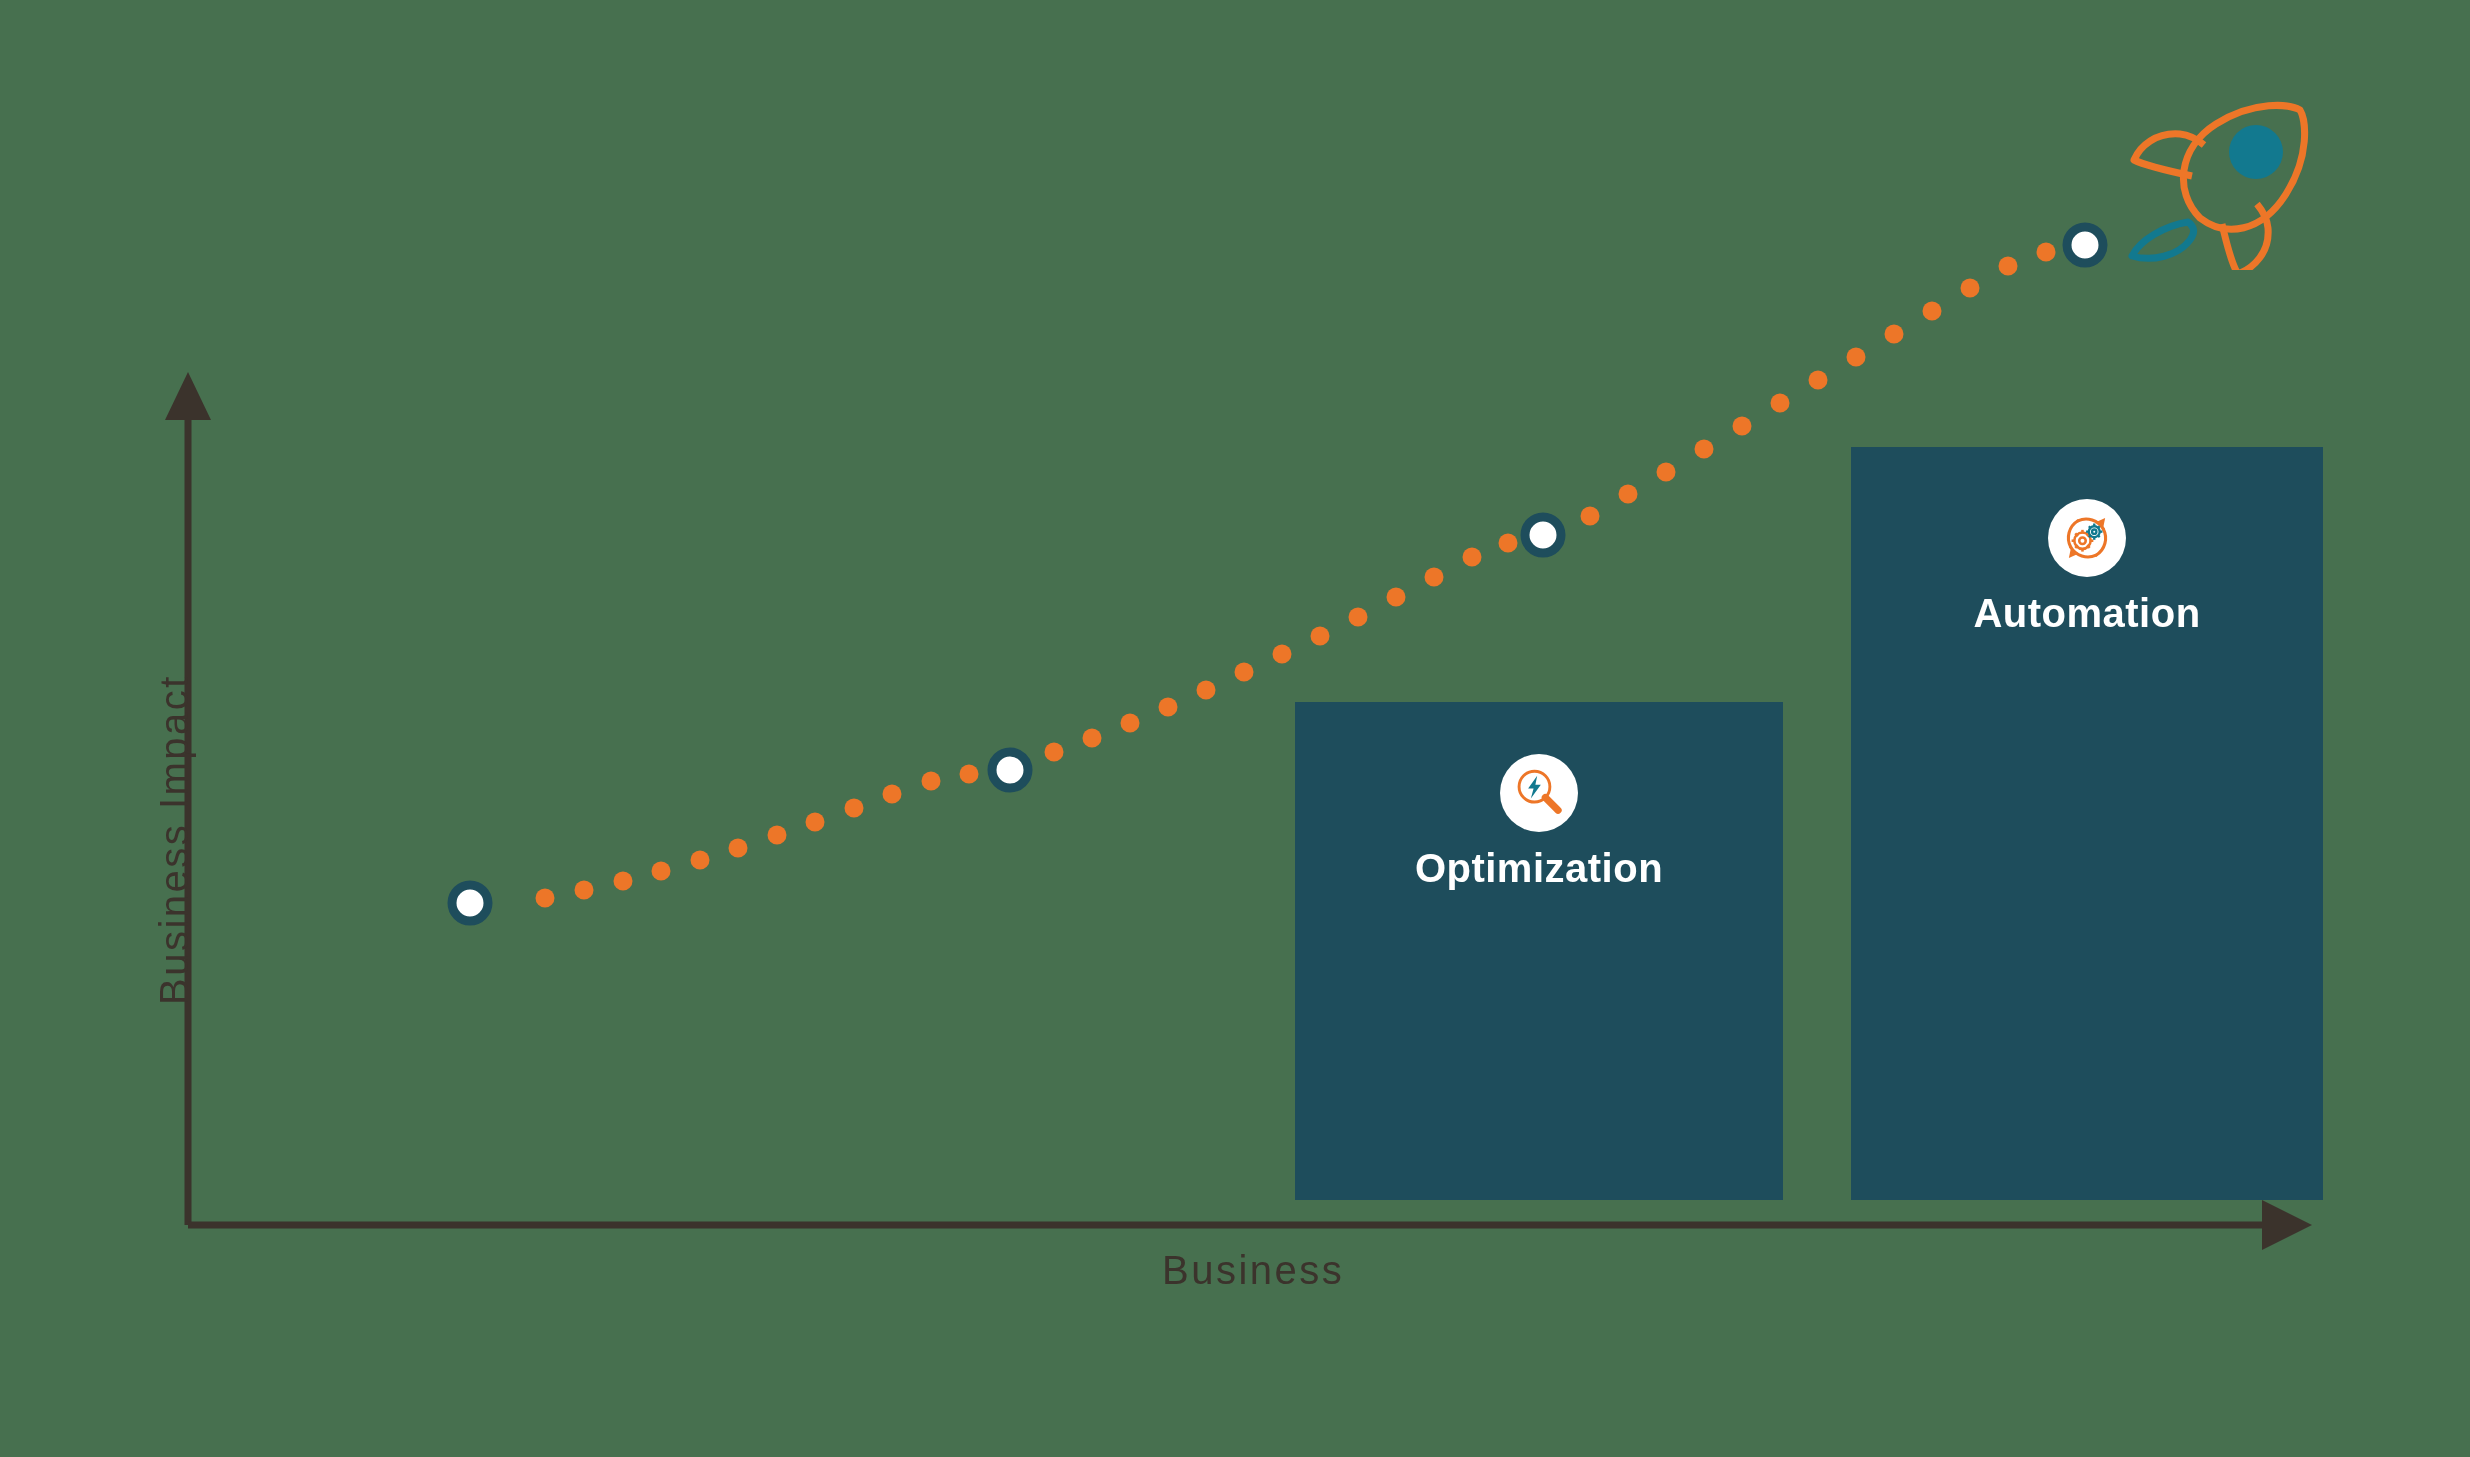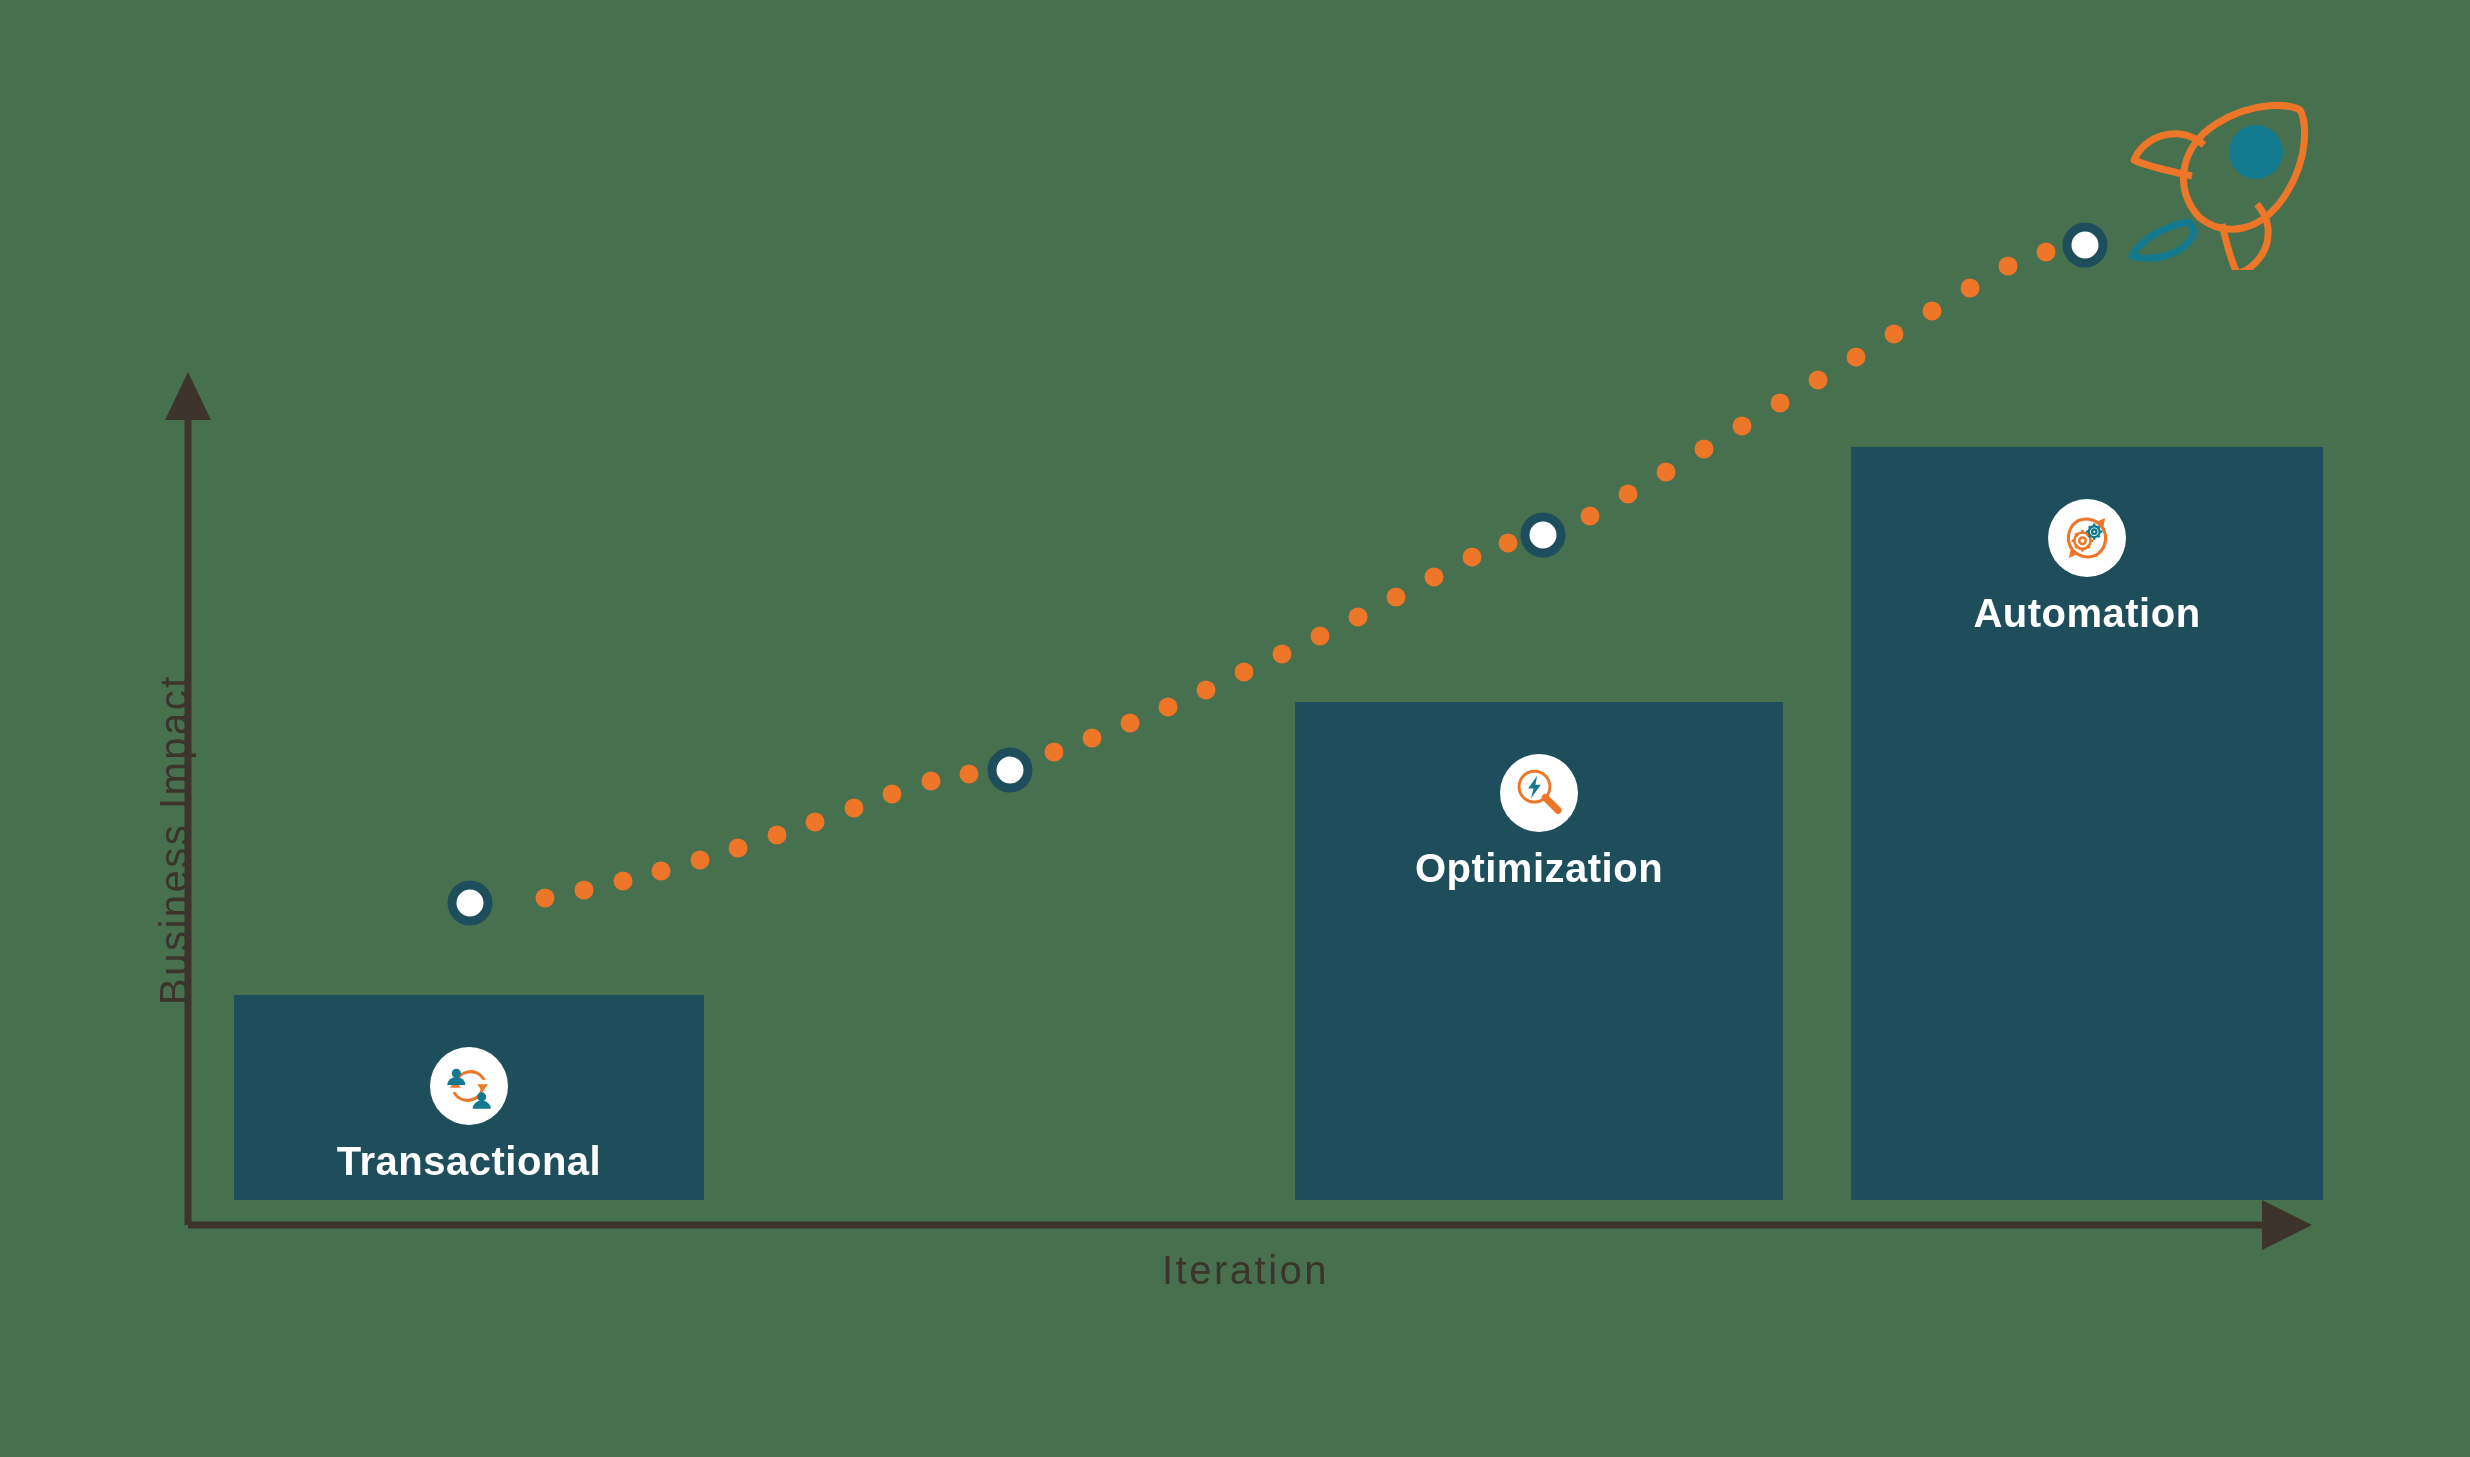--- a/index.html
+++ b/index.html
@@ -123,40 +123,22 @@
     <line x1="188" y1="1225" x2="188" y2="398" stroke="#3b332c" stroke-width="7"></line>
 
     <polygon points="188,372 211,420 165,420" fill="#3b332c"></polygon>
 
     <line x1="188" y1="1225" x2="2282" y2="1225" stroke="#3b332c" stroke-width="7"></line>
 
     <polygon points="2312,1225 2262,1200 2262,1250" fill="#3b332c"></polygon>
   </svg>
 
   <div class="axis-label" id="y-axis-label">Business Impact</div>
-  <div class="axis-label" id="x-axis-label">Iteration</div>
-
-  <div class="bar" id="bar-transactional" style="left: 234px; top: 995px; width: 470px; height: 205px; padding-top: 52px; background: rgb(30, 77, 92);">
-    <div class="bar-icon">
-      <svg width="58" height="58" viewBox="0 0 64 64">
-
-        <path d="M16 40 a17 17 0 0 0 31 -6" fill="none" stroke="#ed7628" stroke-width="3.4" stroke-linecap="round"></path>
-        <polygon points="47,38 53,30 41,30" fill="#ed7628"></polygon>
-        <path d="M48 24 a17 17 0 0 0 -31 6" fill="none" stroke="#ed7628" stroke-width="3.4" stroke-linecap="round"></path>
-        <polygon points="17,26 11,34 23,34" fill="#ed7628"></polygon>
-
-        <circle cx="18" cy="18" r="5" fill="#12798f"></circle>
-        <path d="M8 31 a10 9 0 0 1 20 0 z" fill="#12798f"></path>
-
-        <circle cx="46" cy="44" r="5" fill="#12798f"></circle>
-        <path d="M36 57 a10 9 0 0 1 20 0 z" fill="#12798f"></path>
-      </svg>
-    </div>
-    <div class="bar-label">Transactional</div>
-  </div>
+  <div class="axis-label" id="x-axis-label">Business</div>
+
 
 
   <div class="bar" id="bar-optimization" style="left: 1295px; top: 702px; width: 488px; height: 498px; padding-top: 52px; background: rgb(30, 77, 92);">
     <div class="bar-icon">
       <svg width="58" height="58" viewBox="0 0 64 64">
         <circle cx="27" cy="25" r="17" fill="none" stroke="#ed7628" stroke-width="3.2"></circle>
         <line x1="39" y1="37" x2="53" y2="51" stroke="#ed7628" stroke-width="8" stroke-linecap="round"></line>
         <polygon points="30,13 20,27 26,27 23,38 34,23 28,23" fill="#12798f"></polygon>
       </svg>
     </div>

